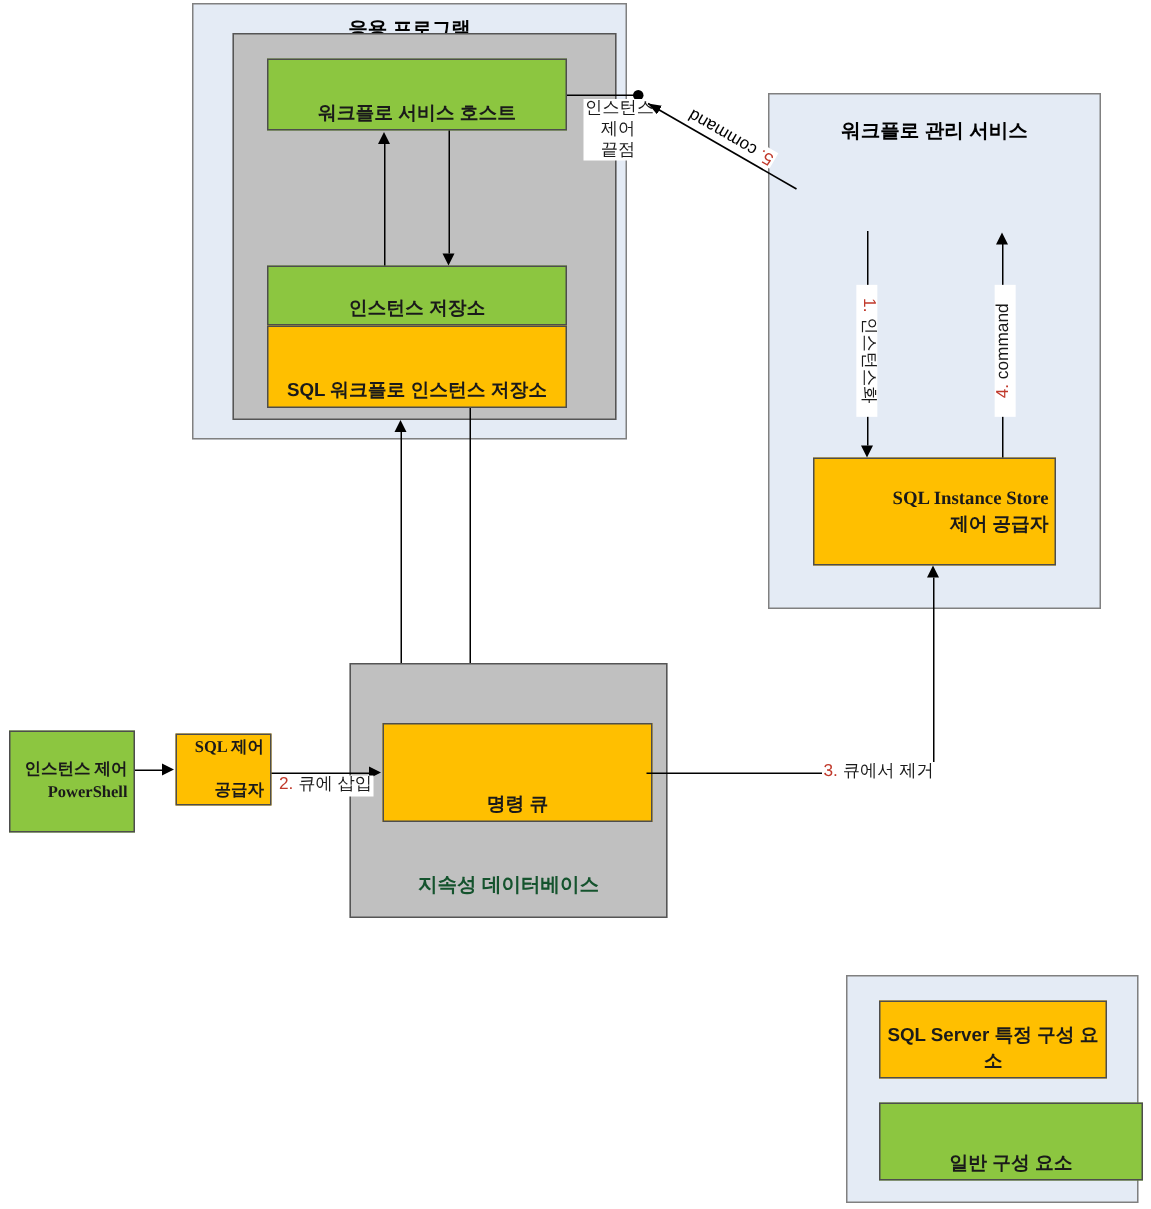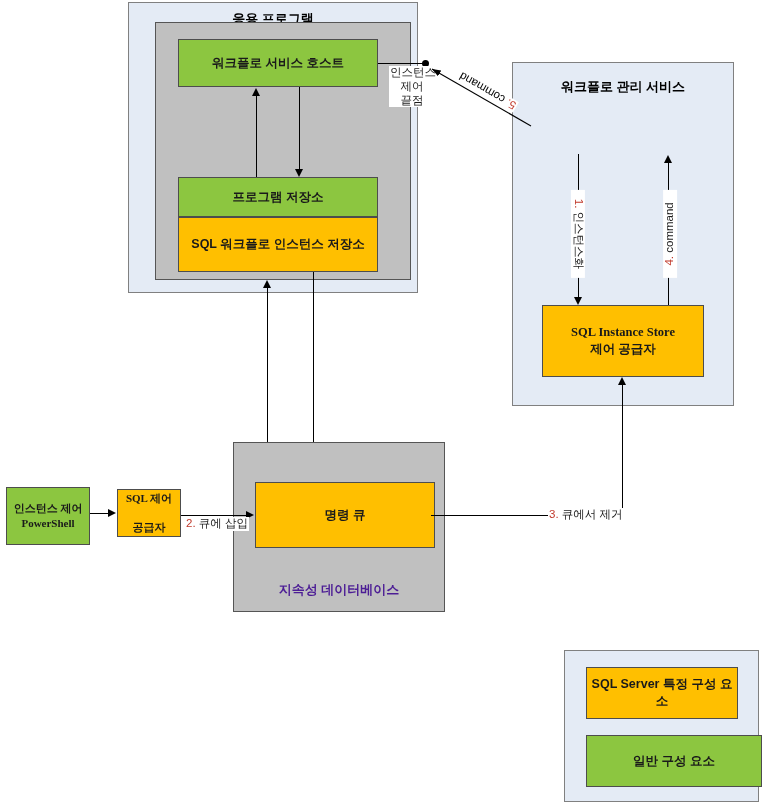--- a/index.html
+++ b/index.html
@@ -36,21 +36,21 @@
     text-align: center;
     font-size: 13px;
     font-weight: bold;
     color: #000000;
   }
   .node {
     position: absolute;
     box-sizing: border-box;
     border: 1px solid #4d4d4d;
     display: flex;
-    align-items: center;
+    align-items: flex-end;
     justify-content: center;
     text-align: center;
     font-size: 12.5px;
     font-weight: bold;
     color: #1a1a1a;
     line-height: 1.35;
     padding: 2px 4px;
   }
   .node.green { background: #8cc640; }
   .node.orange { background: #ffbf00; }
@@ -133,21 +133,21 @@
     <div class="container-title" style="top:7px;">응용 프로그램</div>
   </div>
 
   <div class="container-box inner-gray" style="left:155px; top:22px; width:256px; height:258px;"></div>
 
   <div class="node green" style="left:178px; top:39px; width:200px; height:48px;">
     <span>워크플로 서비스 호스트</span>
   </div>
 
   <div class="node green" style="left:178px; top:177px; width:200px; height:40px;">
-    <span>프로그램 저장소</span>
+    <span>인스턴스 저장소</span>
   </div>
 
   <div class="node orange" style="left:178px; top:217px; width:200px; height:55px;">
     <span>SQL 워크플로 인스턴스 저장소</span>
   </div>
 
   <div class="line v" style="left:299px; top:87px; height:82px;"></div>
   <div class="arrowhead down" style="left:295px; top:169px;"></div>
 
   <div class="line v" style="left:256px; top:95px; height:82px;"></div>
@@ -192,33 +192,33 @@
       </marker>
     </defs>
     <line x1="111" y1="66" x2="12" y2="9" stroke="#000000" stroke-width="1.1" marker-end="url(#arrow5)"></line>
   </svg>
   <div class="diag-label" style="left:455px; top:85px; transform:rotate(210deg); transform-origin:50% 50%;">
     <span class="num">5.</span>
     <span>command</span>
   </div>
 
   <div class="container-box inner-gray" style="left:233px; top:442px; width:212px; height:170px;">
-    <div class="container-title" style="bottom:12px; color:#4c1d95;">지속성 데이터베이스</div>
+    <div class="container-title" style="bottom:12px; color:#14532d;">지속성 데이터베이스</div>
   </div>
 
   <div class="node orange" style="left:255px; top:482px; width:180px; height:66px;">
     <span>명령 큐</span>
   </div>
 
   <div class="line v" style="left:267px; top:287px; height:155px;"></div>
   <div class="arrowhead up" style="left:263px; top:280px;"></div>
 
   <div class="line v" style="left:313px; top:272px; height:170px;"></div>
 
-  <div class="node green stacked small" style="left:6px; top:487px; width:84px; height:58px;">
+  <div class="node green stacked small" style="left:6px; top:487px; width:84px; height:68px;">
     <span>인스턴스 제어</span>
     <span>PowerShell</span>
   </div>
 
   <div class="node orange stacked small" style="left:117px; top:489px; width:64px; height:48px;gap:14px;">
     <span>SQL 제어</span>
     <span>공급자</span>
   </div>
 
   <div class="line h" style="left:90px; top:513px; width:20px;"></div>

